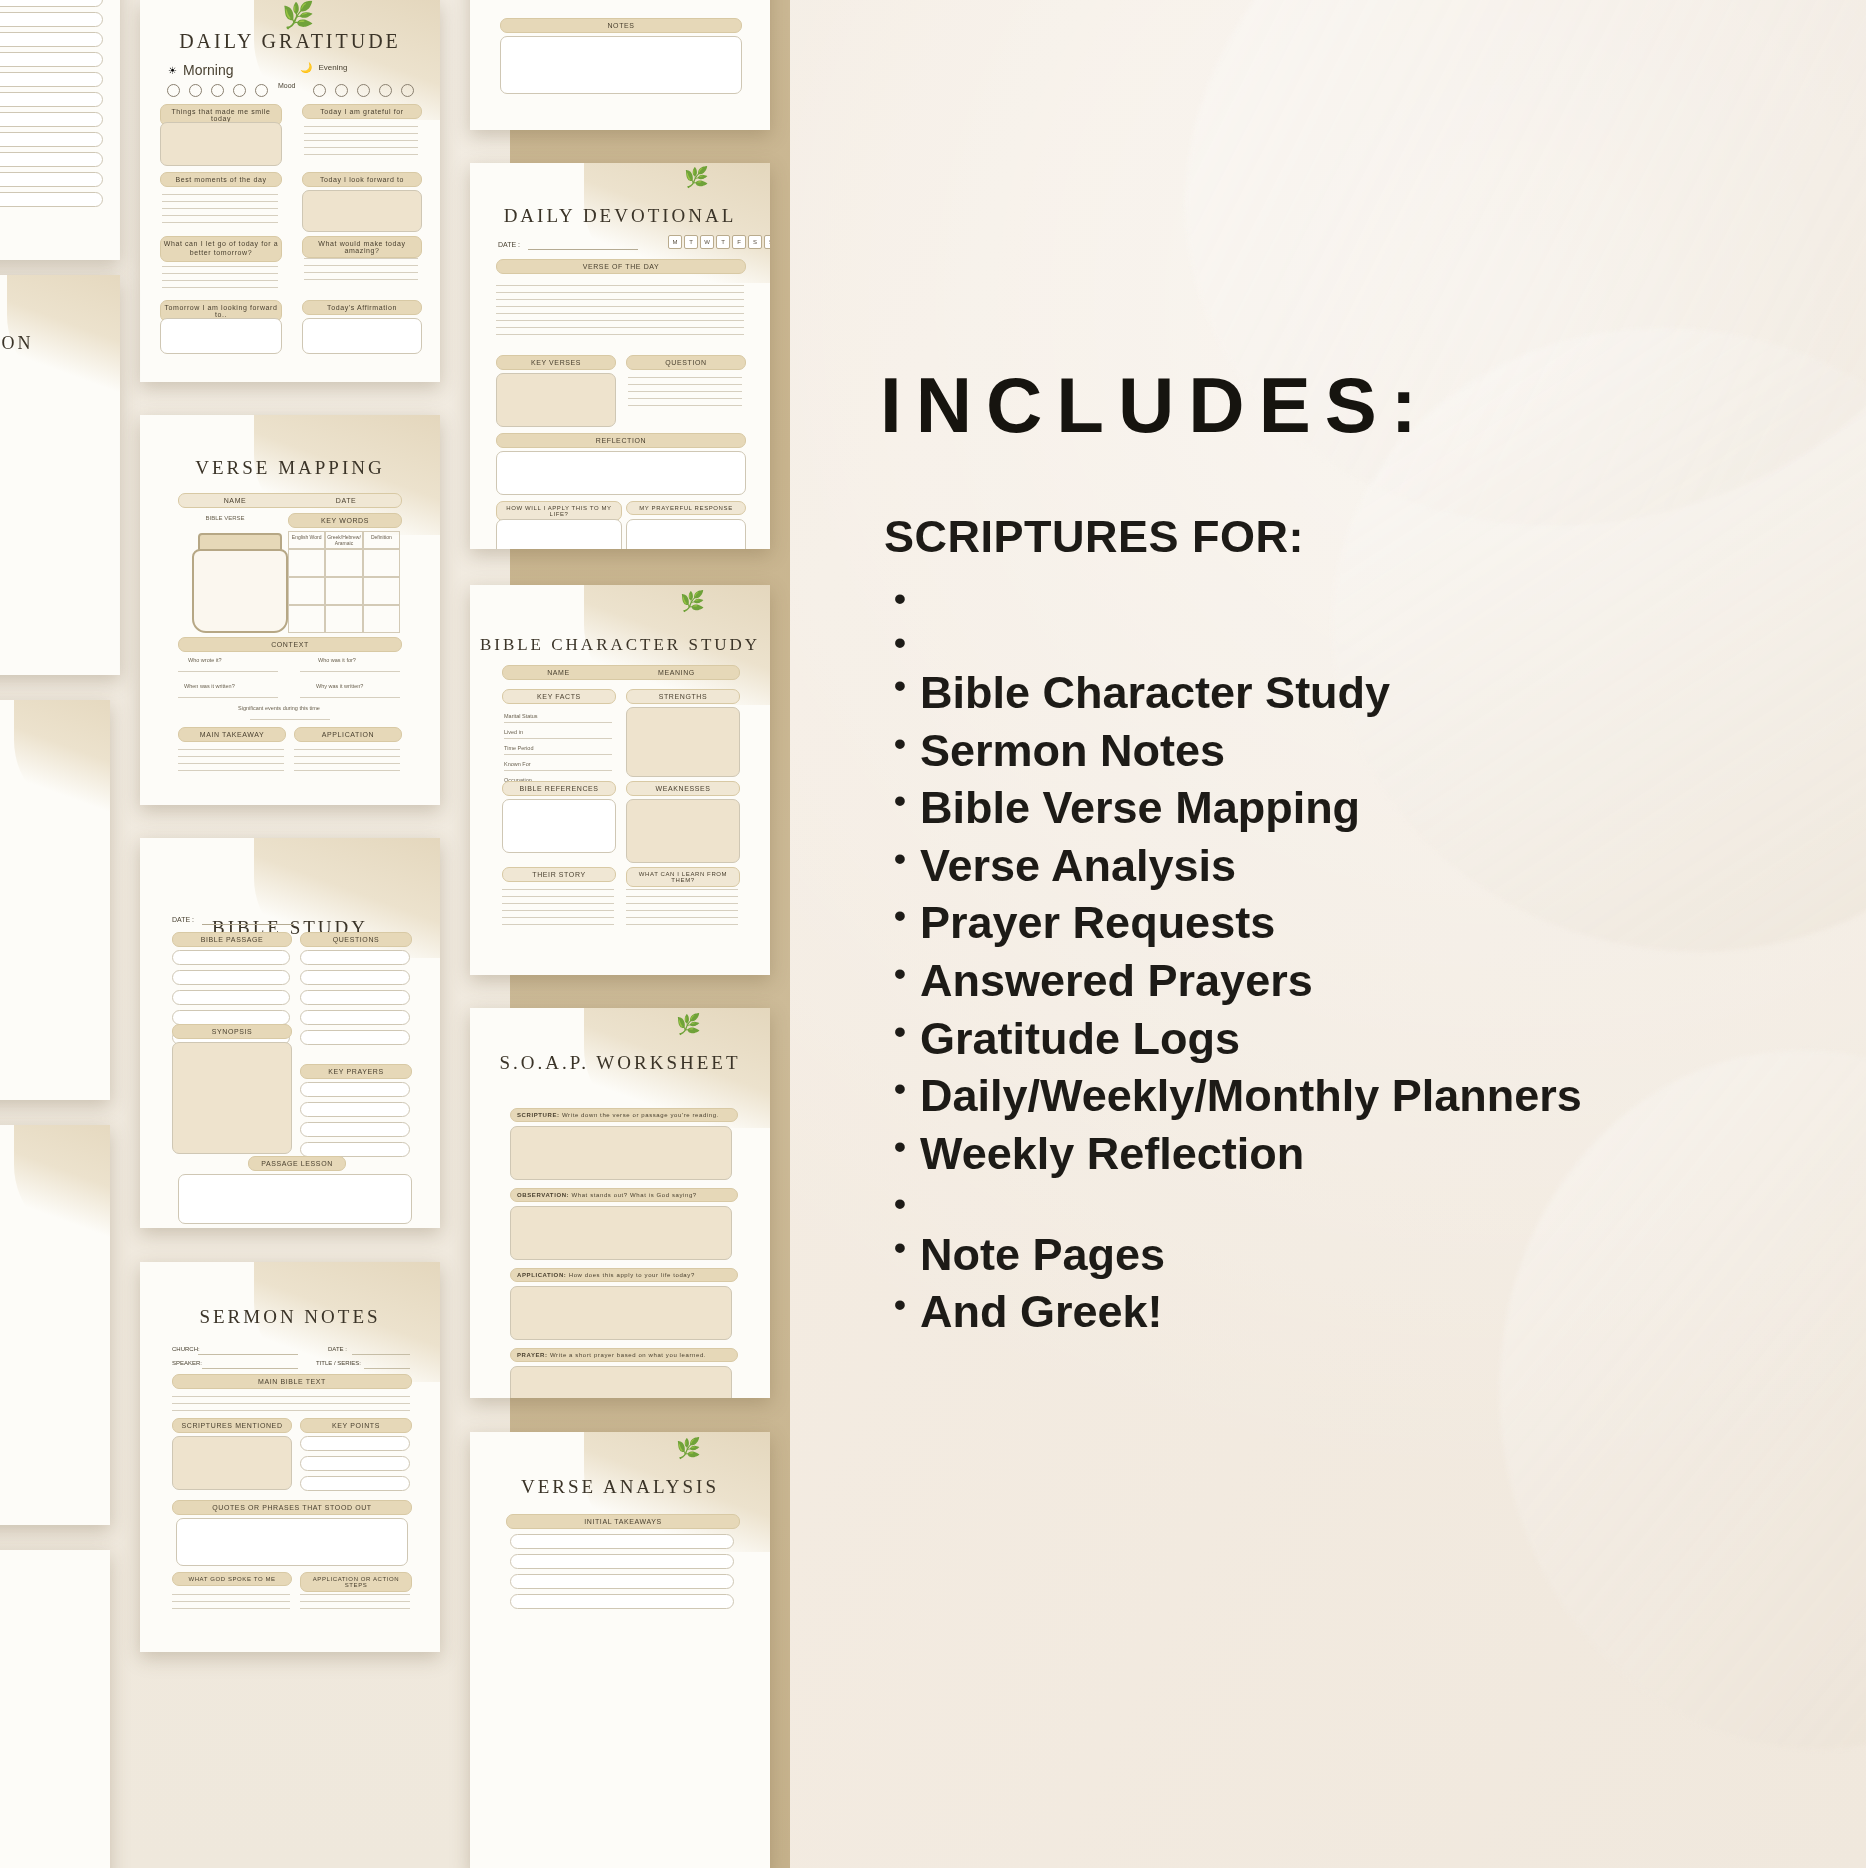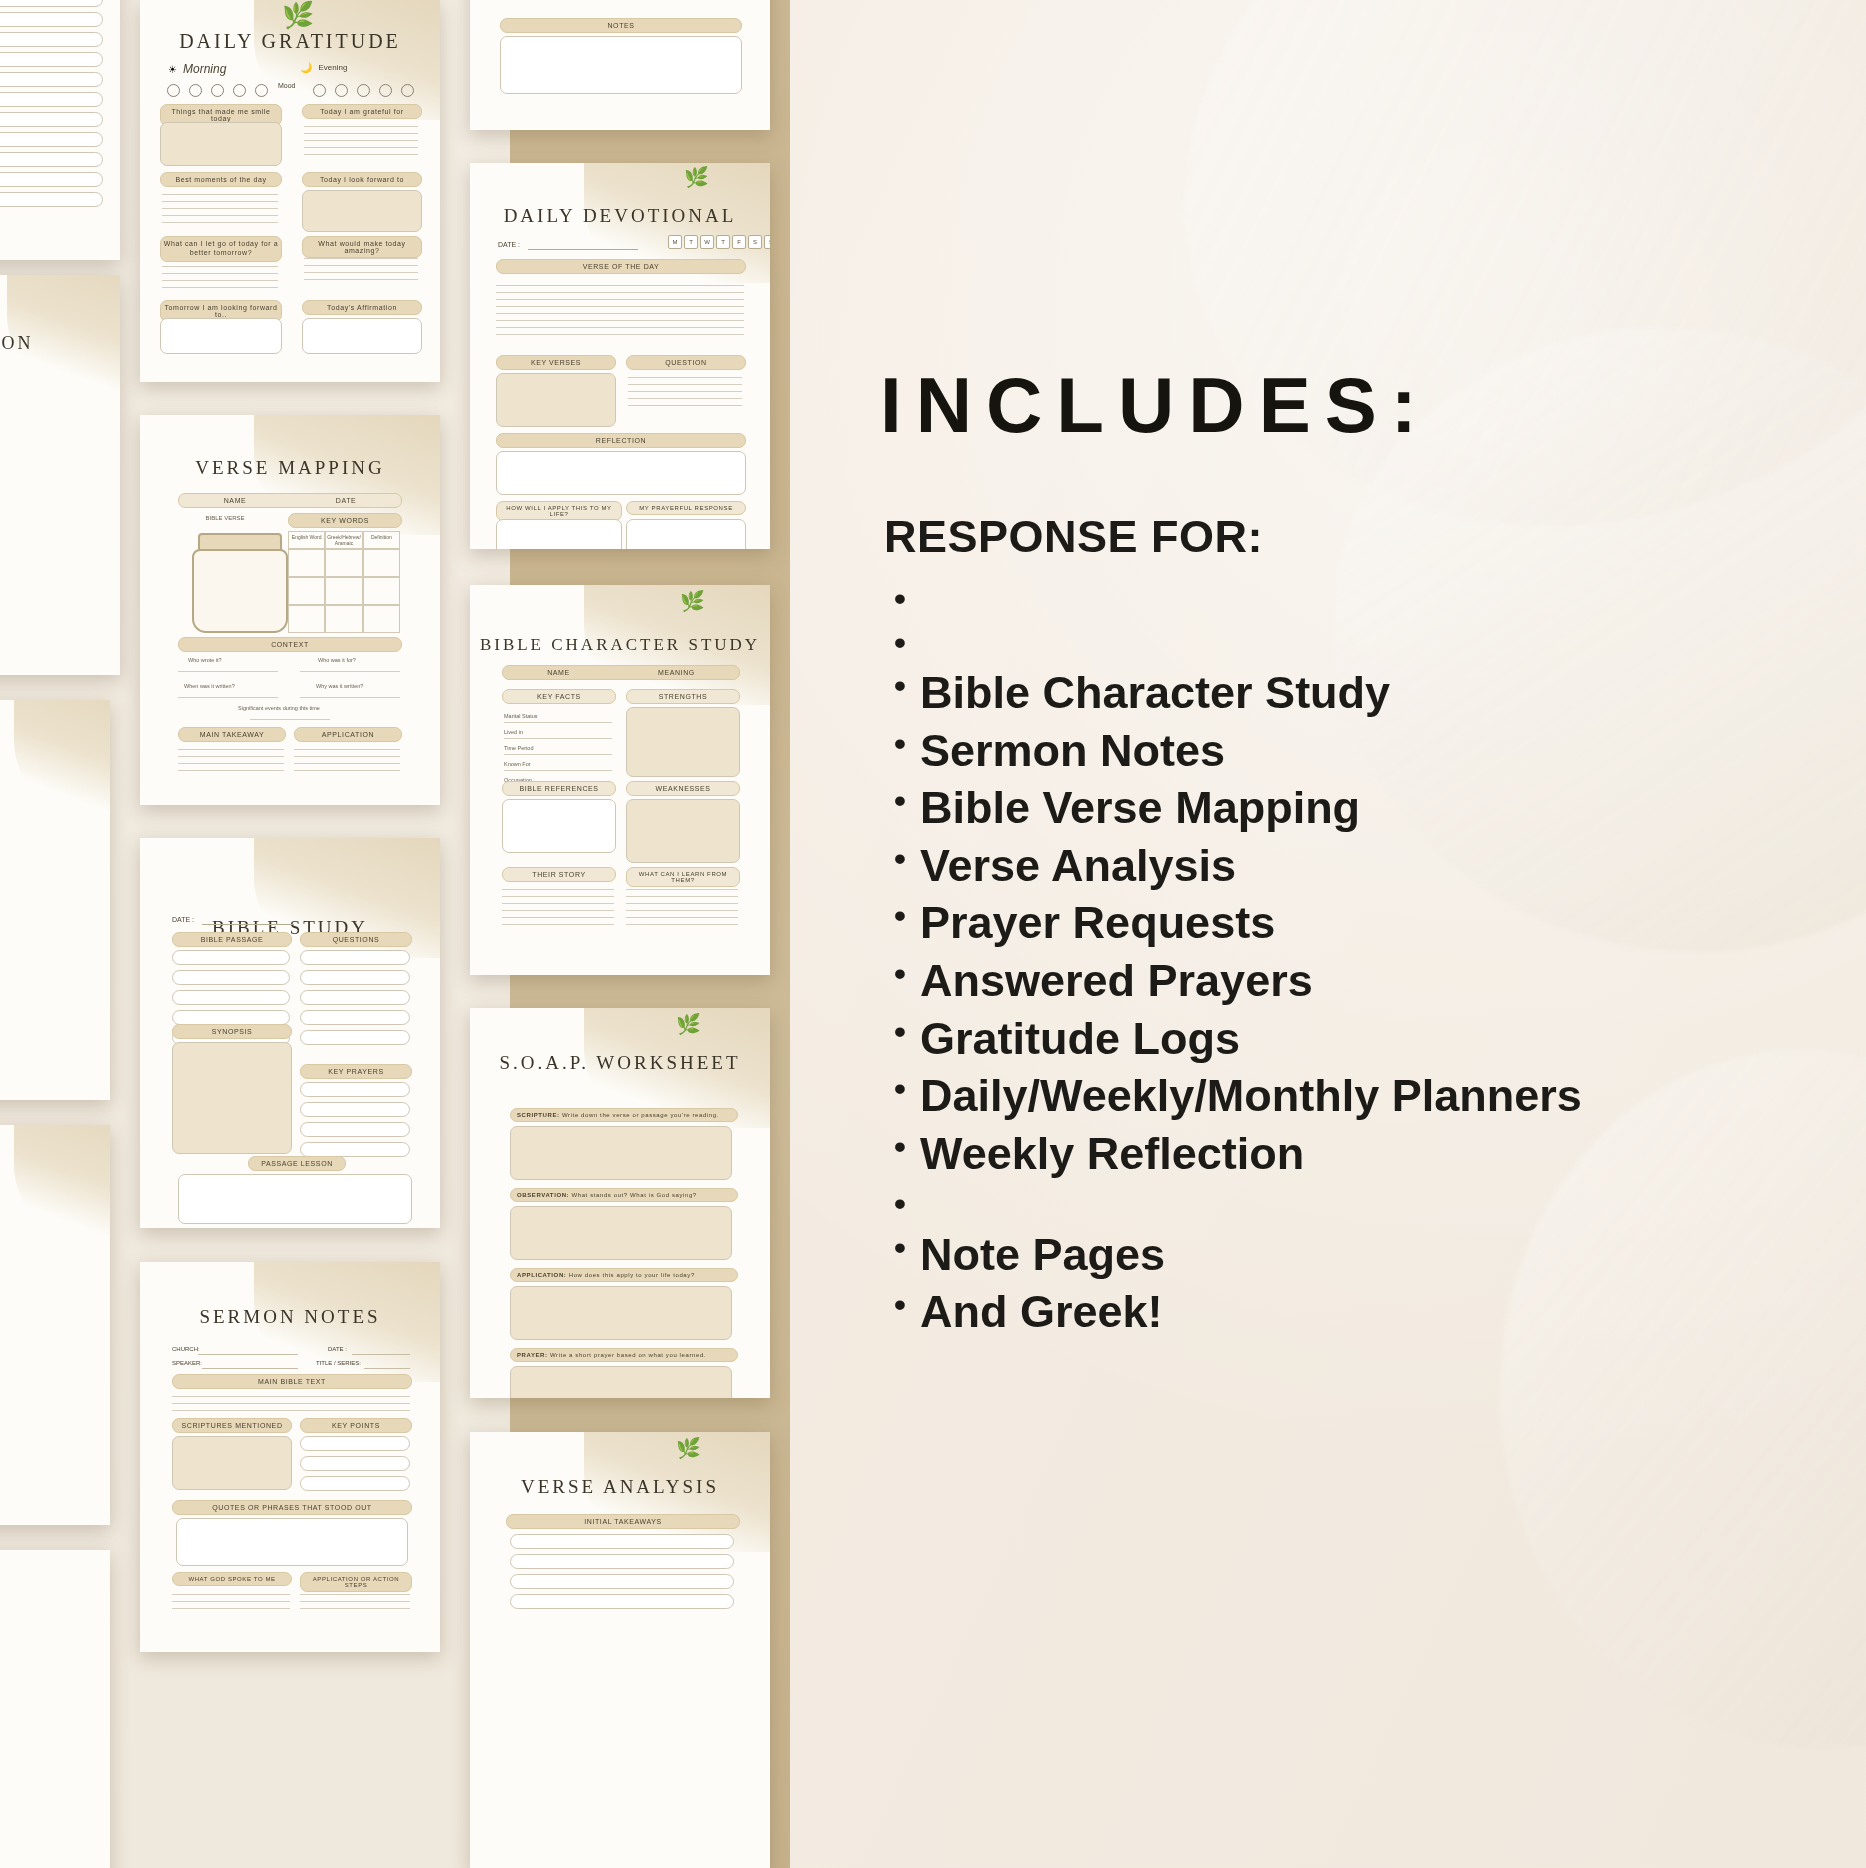--- a/index.html
+++ b/index.html
@@ -115,21 +115,21 @@
         <div class="pill"></div>
     </div>
   </div>
 
   <div class="page" style="left:140px;top:0px;width:300px;height:382px;">
     <div class="corner"></div>
     <div class="leafdec" style="left:142px;top:2px;">🌿</div>
     <div class="ttl" style="position:absolute;left:0;top:30px;width:300px;font-size:20px;">DAILY GRATITUDE</div>
     <div style="position:absolute;left:28px;top:62px;width:120px;display:flex;align-items:center;gap:6px;">
       <span style="font-size:10px;">☀</span>
-      <span style="font-size:12px;color:#4a4232;font-style:italic;">Morning</span>
+      <span style="font-size:14px;color:#4a4232;">Morning</span>
     </div>
     <div style="position:absolute;left:160px;top:62px;width:120px;display:flex;align-items:center;gap:6px;">
       <span style="font-size:10px;">🌙</span>
       <span style="font-size:8px;color:#4a4232;">Evening</span>
     </div>
     <div class="smilerow" style="position:absolute;left:22px;top:84px;width:110px;">
       <div class="smile"></div>
         <div class="smile"></div>
         <div class="smile"></div>
         <div class="smile"></div>
@@ -471,21 +471,21 @@
     </div>
   </div>
 
   <div class="page" style="left:-110px;top:1550px;width:220px;height:330px;">
     
   </div>
 </div>
 
 <div id="includes">
   <h1>INCLUDES:</h1>
-  <h2>RESPONSE FOR:</h2>
+  <h2>SCRIPTURES FOR:</h2>
   <ul>
     <li>
         <span class="dot">•</span>
       </li>
     <li>
         <span class="dot">•</span>
       </li>
     <li>
         <span class="dot">•</span>
         <span>Bible Character Study</span>

